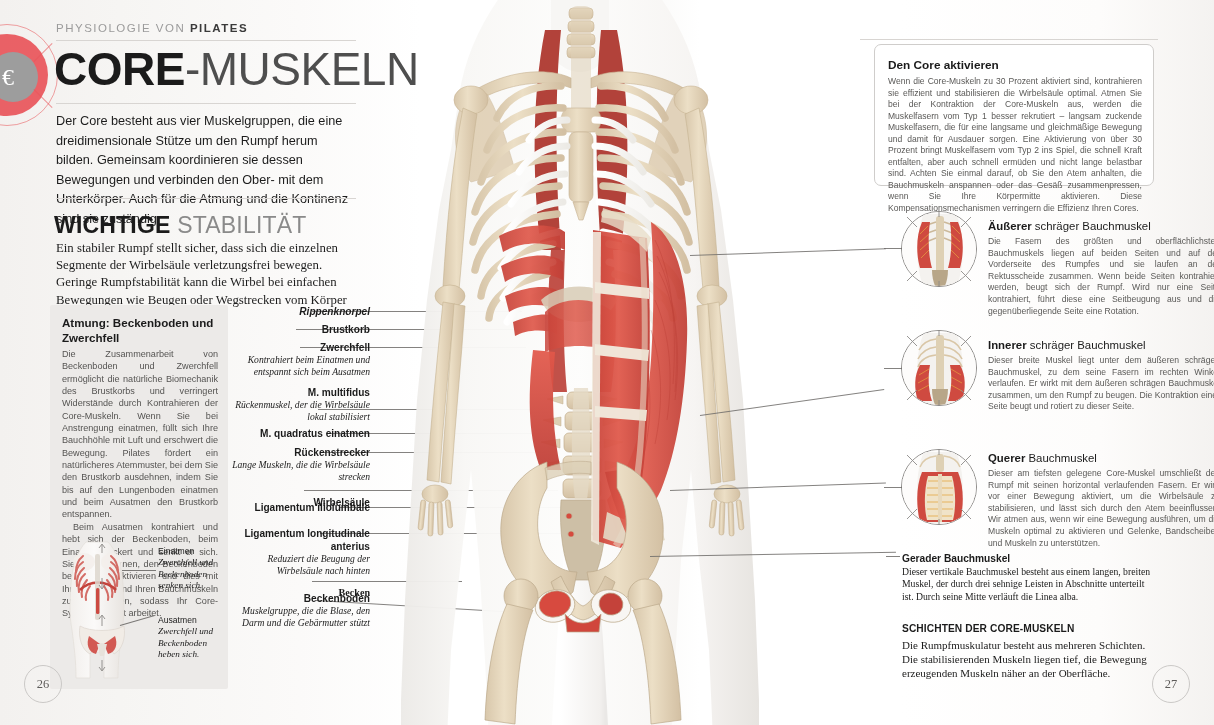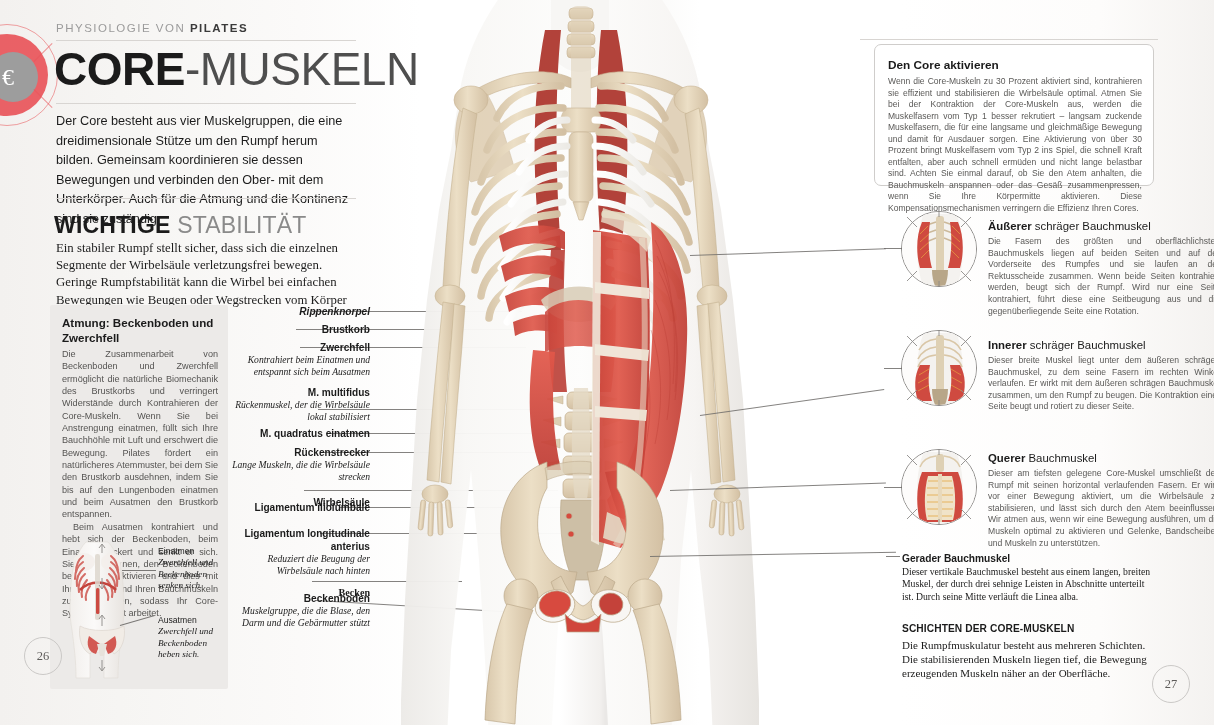--- a/index.html
+++ b/index.html
@@ -772,16 +772,16 @@
   <div class="rectus-blk">
     <div class="hd">Gerader Bauchmuskel</div>
     <div class="bdy">Dieser vertikale Bauchmuskel besteht aus einem langen, breiten Muskel, der durch drei sehnige Leisten in Abschnitte unterteilt ist. Durch seine Mitte verläuft die Linea alba.</div>
   </div>
 
   <div class="layers-blk">
     <div class="hd">SCHICHTEN DER CORE-MUSKELN</div>
     <div class="bdy">Die Rumpfmuskulatur besteht aus mehreren Schichten. Die stabilisierenden Muskeln liegen tief, die Bewegung erzeugenden Muskeln näher an der Oberfläche.</div>
   </div>
 
-  <div class="pagenum" style="left:24px; top:637px;">26</div>
+  <div class="pagenum" style="left:24px; top:665px;">26</div>
   <div class="pagenum" style="left:1152px; top:665px;">27</div>
 
 </div>
 
 </body></html>

